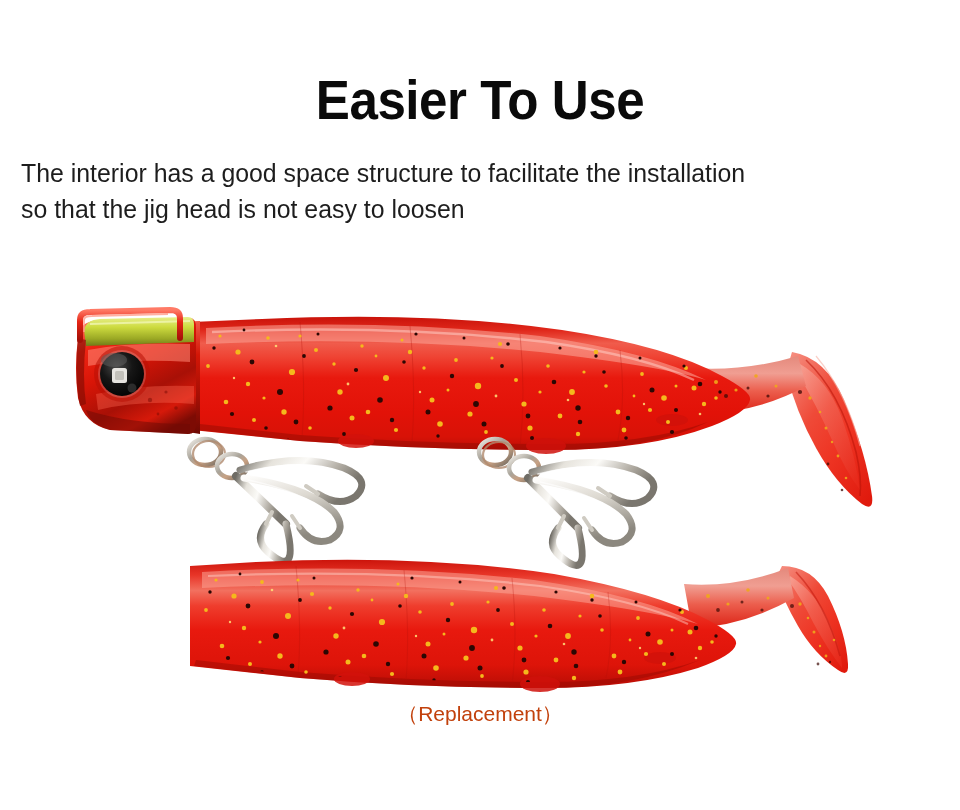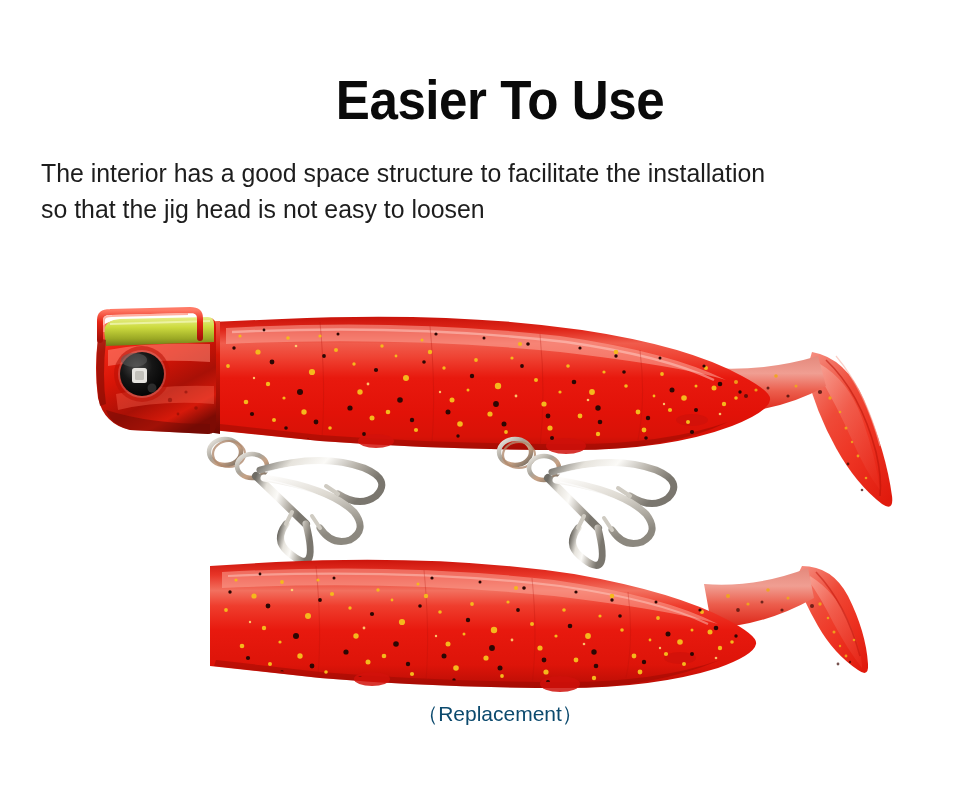--- a/index.html
+++ b/index.html
@@ -14,21 +14,20 @@
     position: relative;
     overflow: hidden;
     font-family: "Liberation Sans", sans-serif;
     -webkit-font-smoothing: antialiased;
   }
 
   .page {
     position: absolute;
     inset: 0;
     background: #ffffff;
-    margin-left: 20px;
   }
 
   
   .headline {
     position: absolute;
     top: 72px;
     left: 0;
     width: 960px;
     text-align: center;
     font-family: "Liberation Sans", sans-serif;
@@ -58,21 +57,21 @@
   .subhead .ln { display: block; white-space: nowrap; }
 
   .caption {
     position: absolute;
     top: 700px;
     left: 0;
     width: 960px;
     text-align: center;
     font-family: "Liberation Sans", sans-serif;
     font-size: 21px;
-    color: #0c4a6e;
+    color: #c2410c;
   }
 
   
   .stage {
     position: absolute;
     left: 0;
     top: 0;
     width: 960px;
     height: 810px;
     pointer-events: none;

